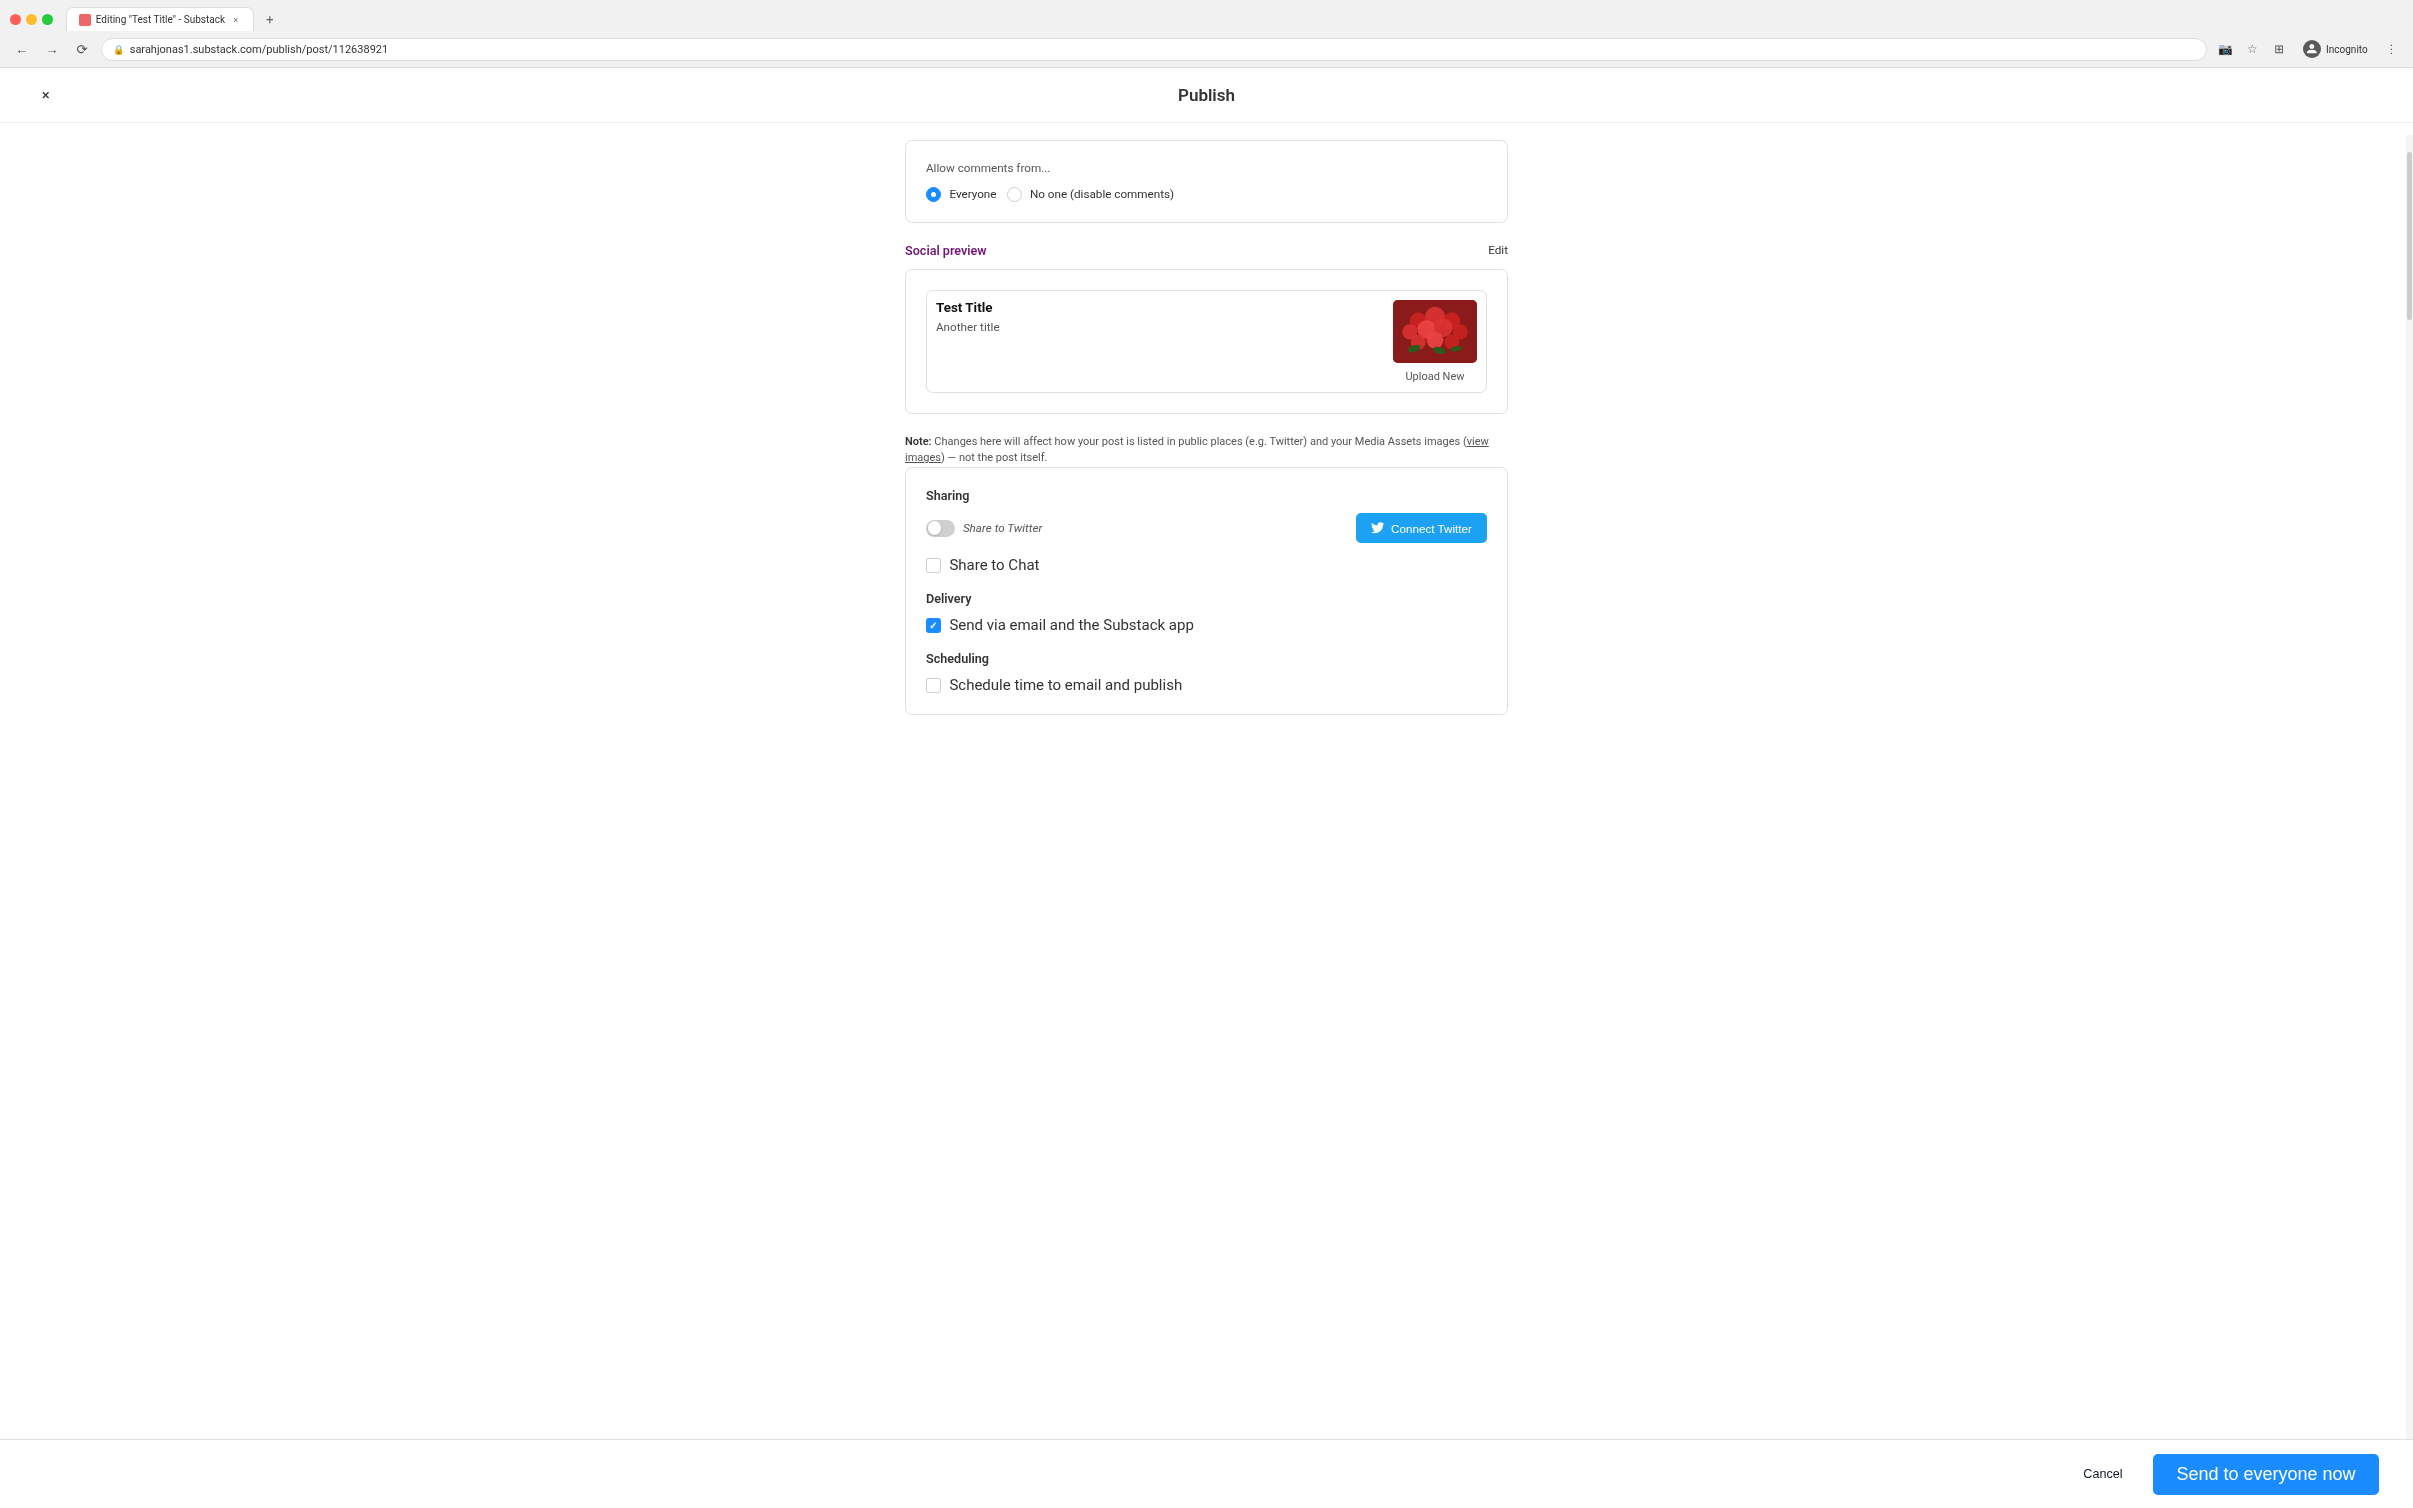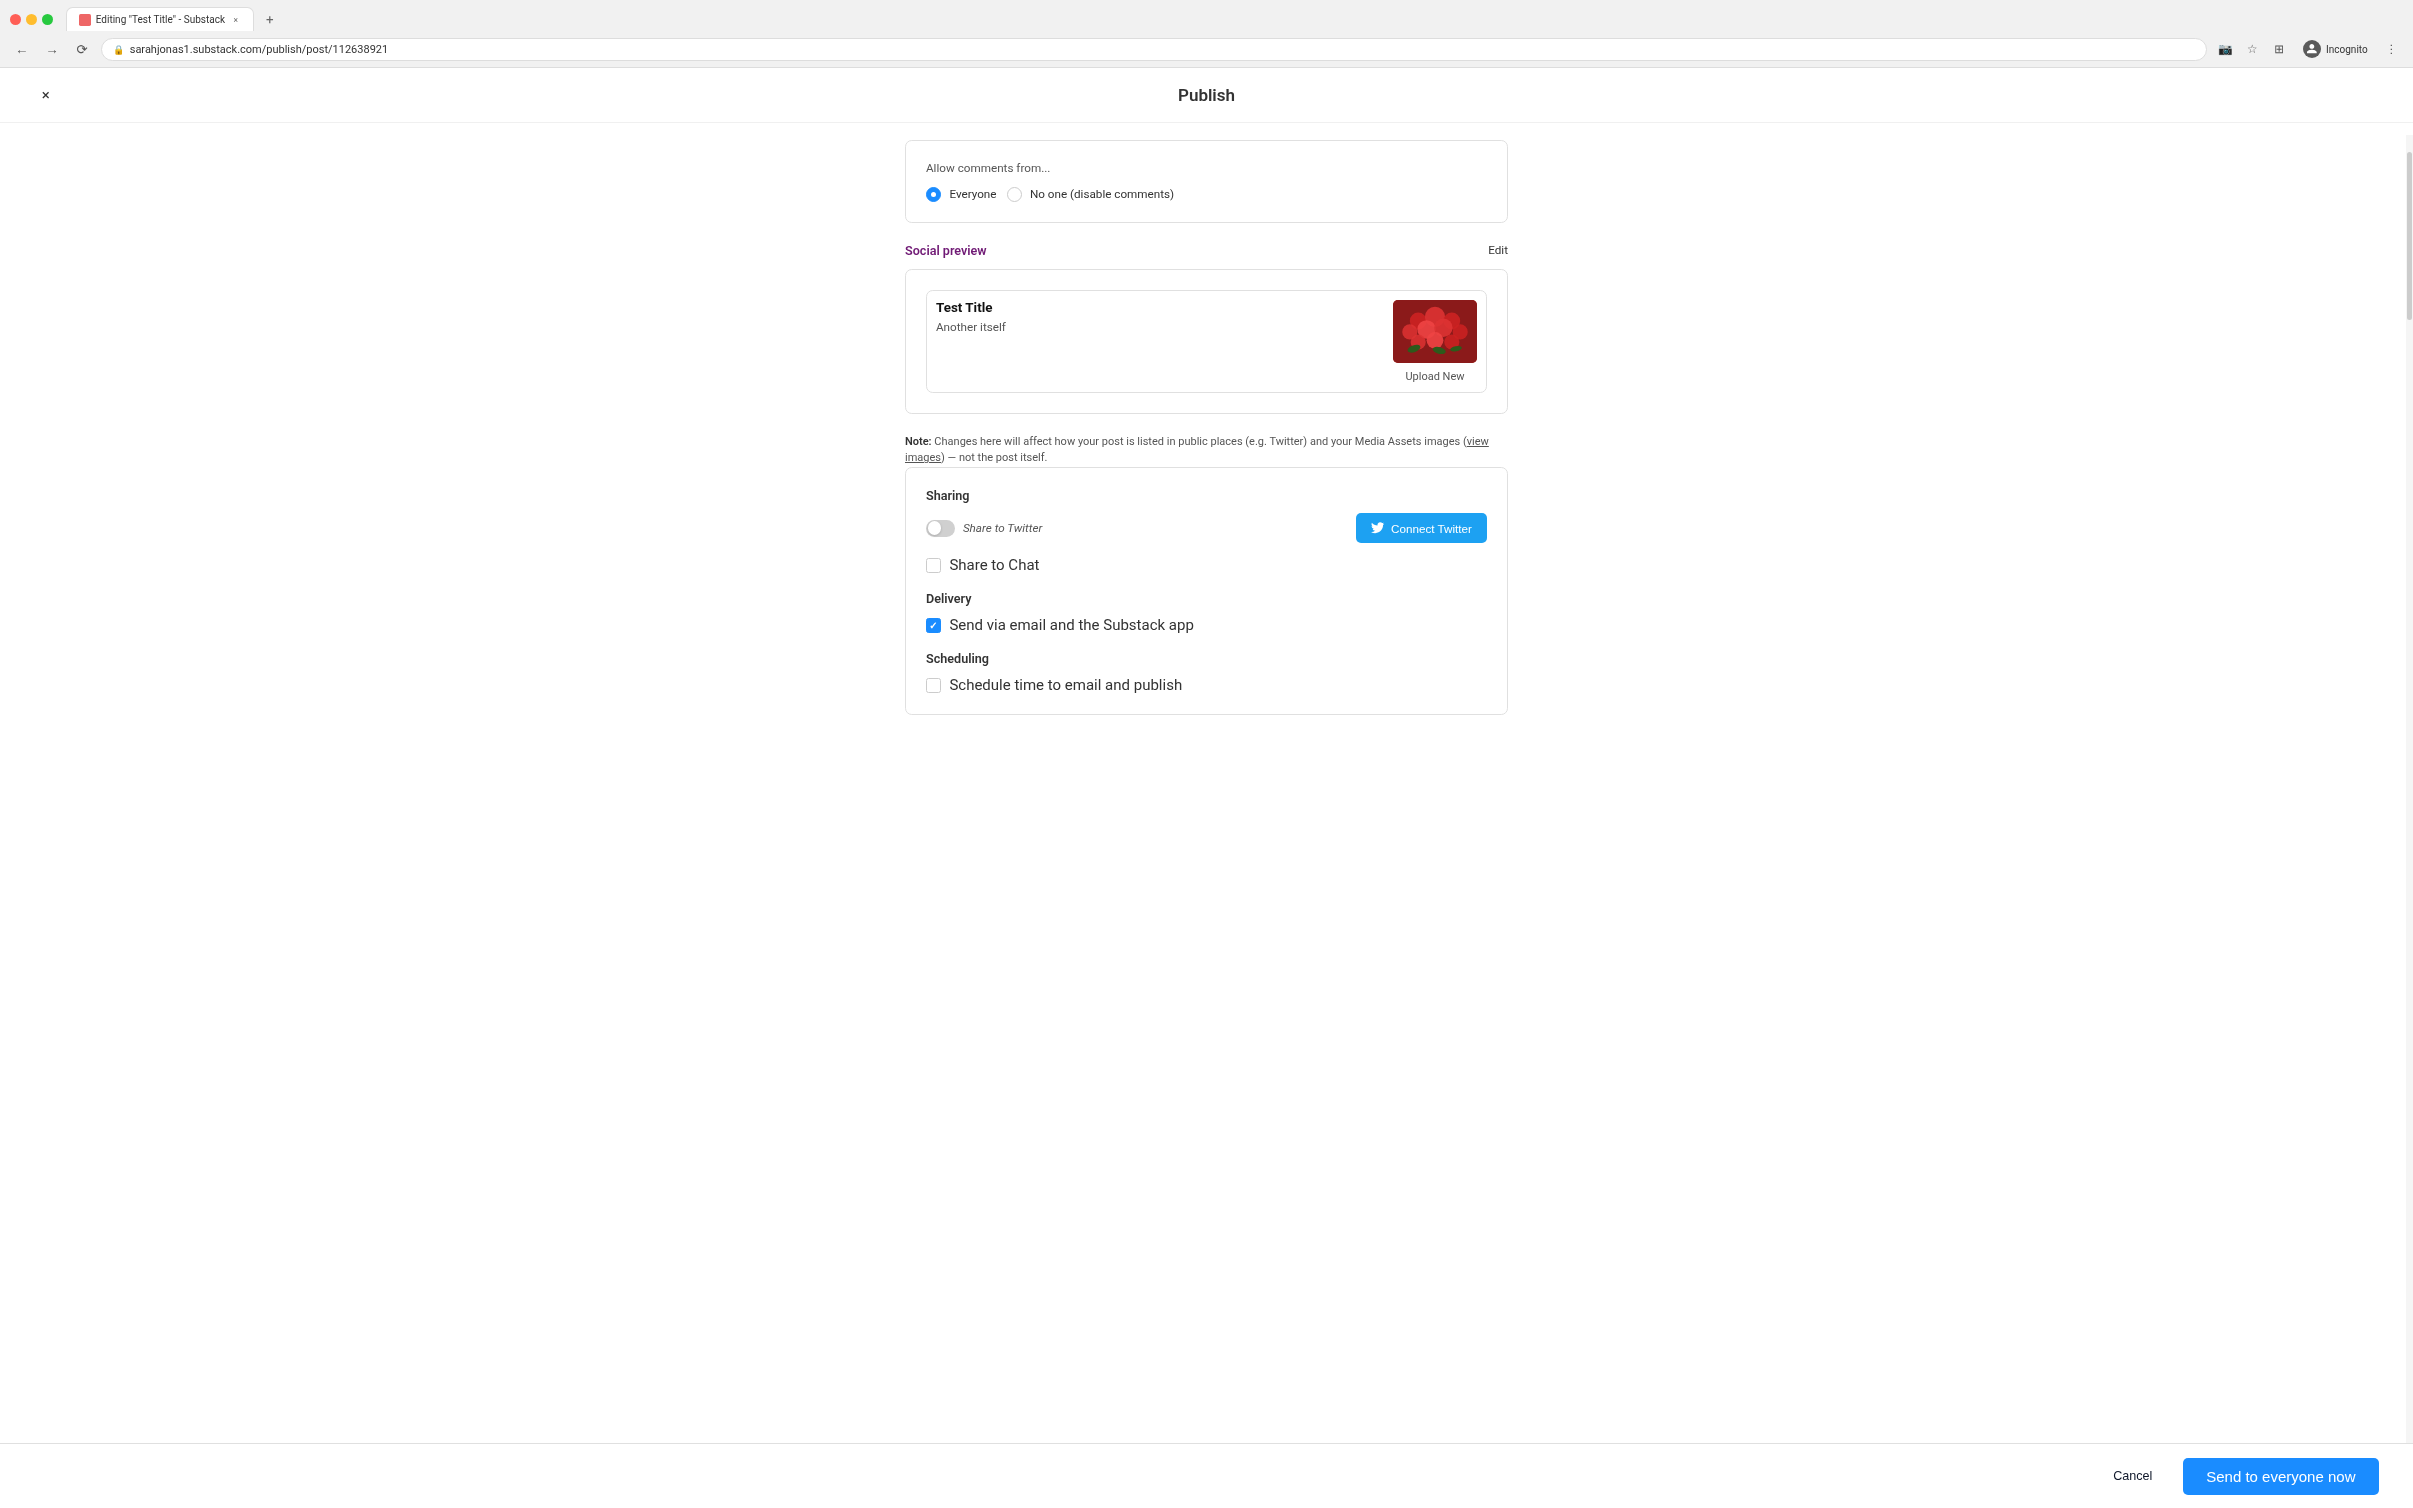--- a/index.html
+++ b/index.html
@@ -442,21 +442,21 @@
       color: #0f172a;
       cursor: pointer;
       padding: 8.4px 17px;
     }
     .send-btn {
       background: #1a8cff;
       color: white;
       border: none;
       border-radius: 5px;
       padding: 10px 23.5px;
-      font-size: 15px;
+      font-size: 18px;
       font-weight: 500;
       cursor: pointer;
     }
   </style>
 </head>
 <body>
 
 <div class="browser-chrome">
   <div class="browser-titlebar">
     <div class="traffic-lights">
@@ -528,21 +528,21 @@
     <div>
       <div class="section-title-row">
         <span class="section-title">Social preview</span>
         <a class="edit-link">Edit</a>
       </div>
 
       <div class="section-card">
         <div class="preview-card">
           <div class="preview-text">
             <div class="preview-title">Test Title</div>
-            <div class="preview-subtitle">Another itself</div>
+            <div class="preview-subtitle">Another title</div>
           </div>
           <div class="preview-image-area">
             <div class="preview-image">
               
               <svg class="flower-svg" viewBox="0 0 100 75" xmlns="http://www.w3.org/2000/svg">
                 <rect width="100" height="75" fill="#8B1A1A"></rect>
 
                 <circle cx="30" cy="25" r="10" fill="#cc2222" opacity="0.9"></circle>
                 <circle cx="50" cy="20" r="12" fill="#dd3333" opacity="0.9"></circle>
                 <circle cx="70" cy="25" r="10" fill="#cc2222" opacity="0.9"></circle>

